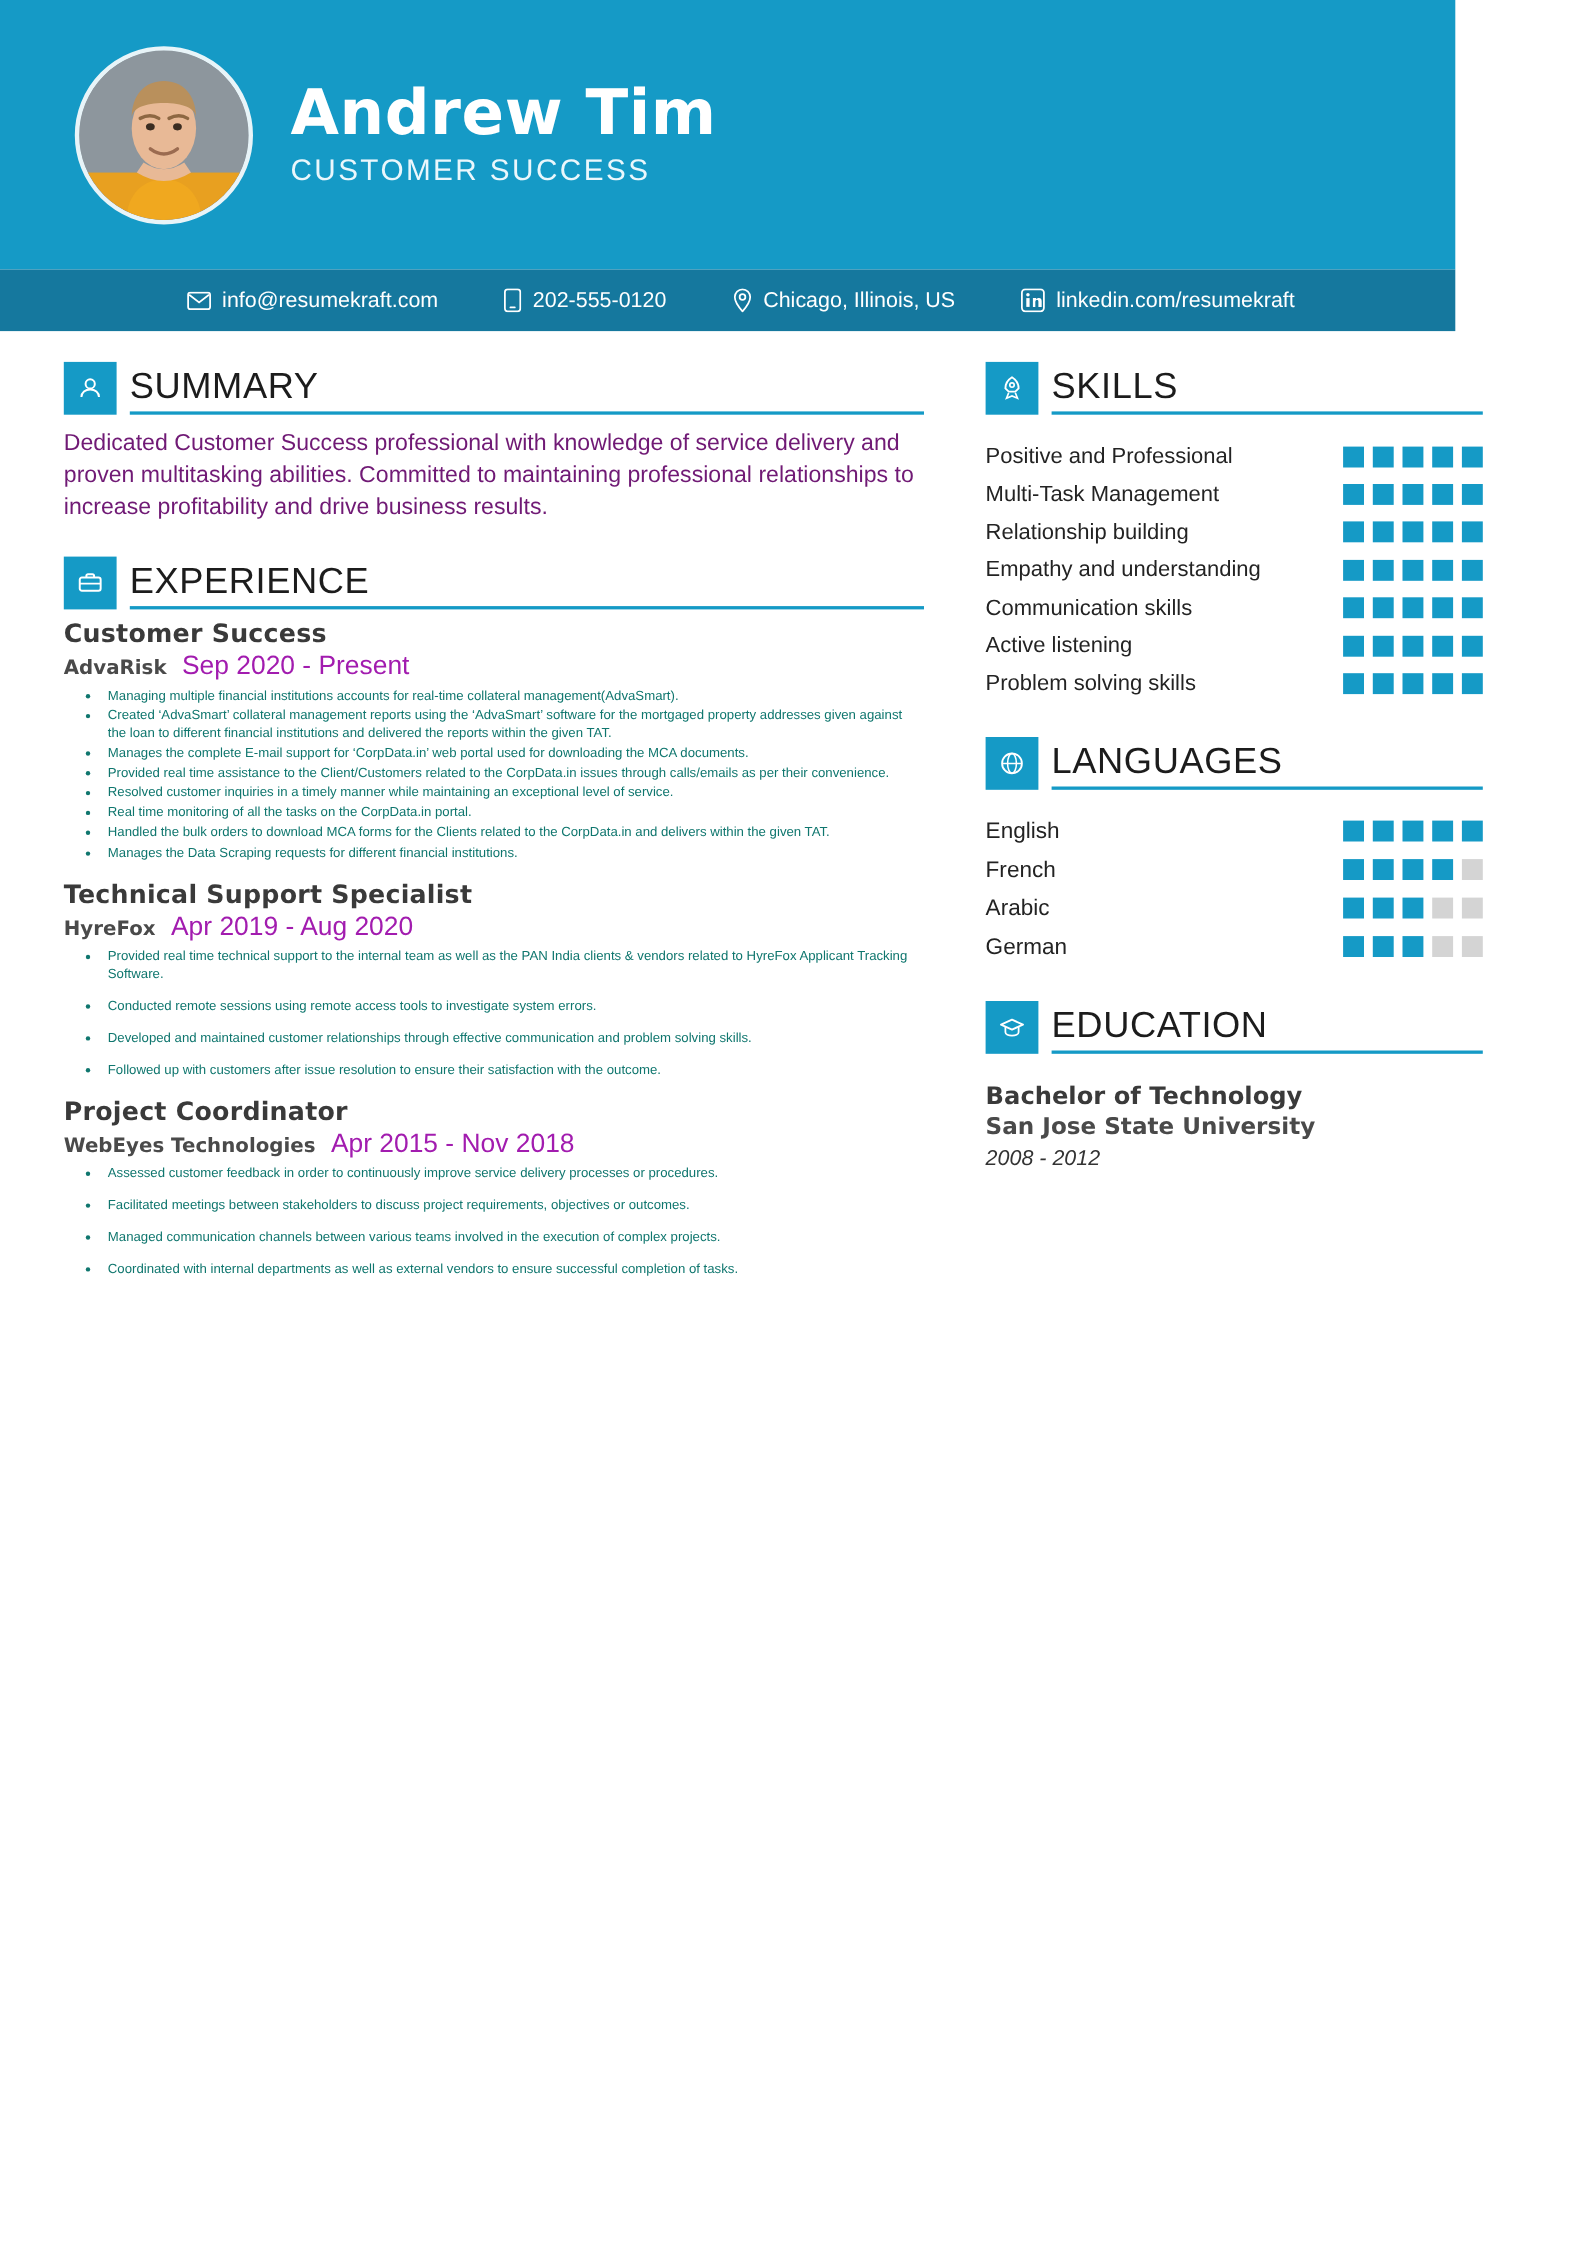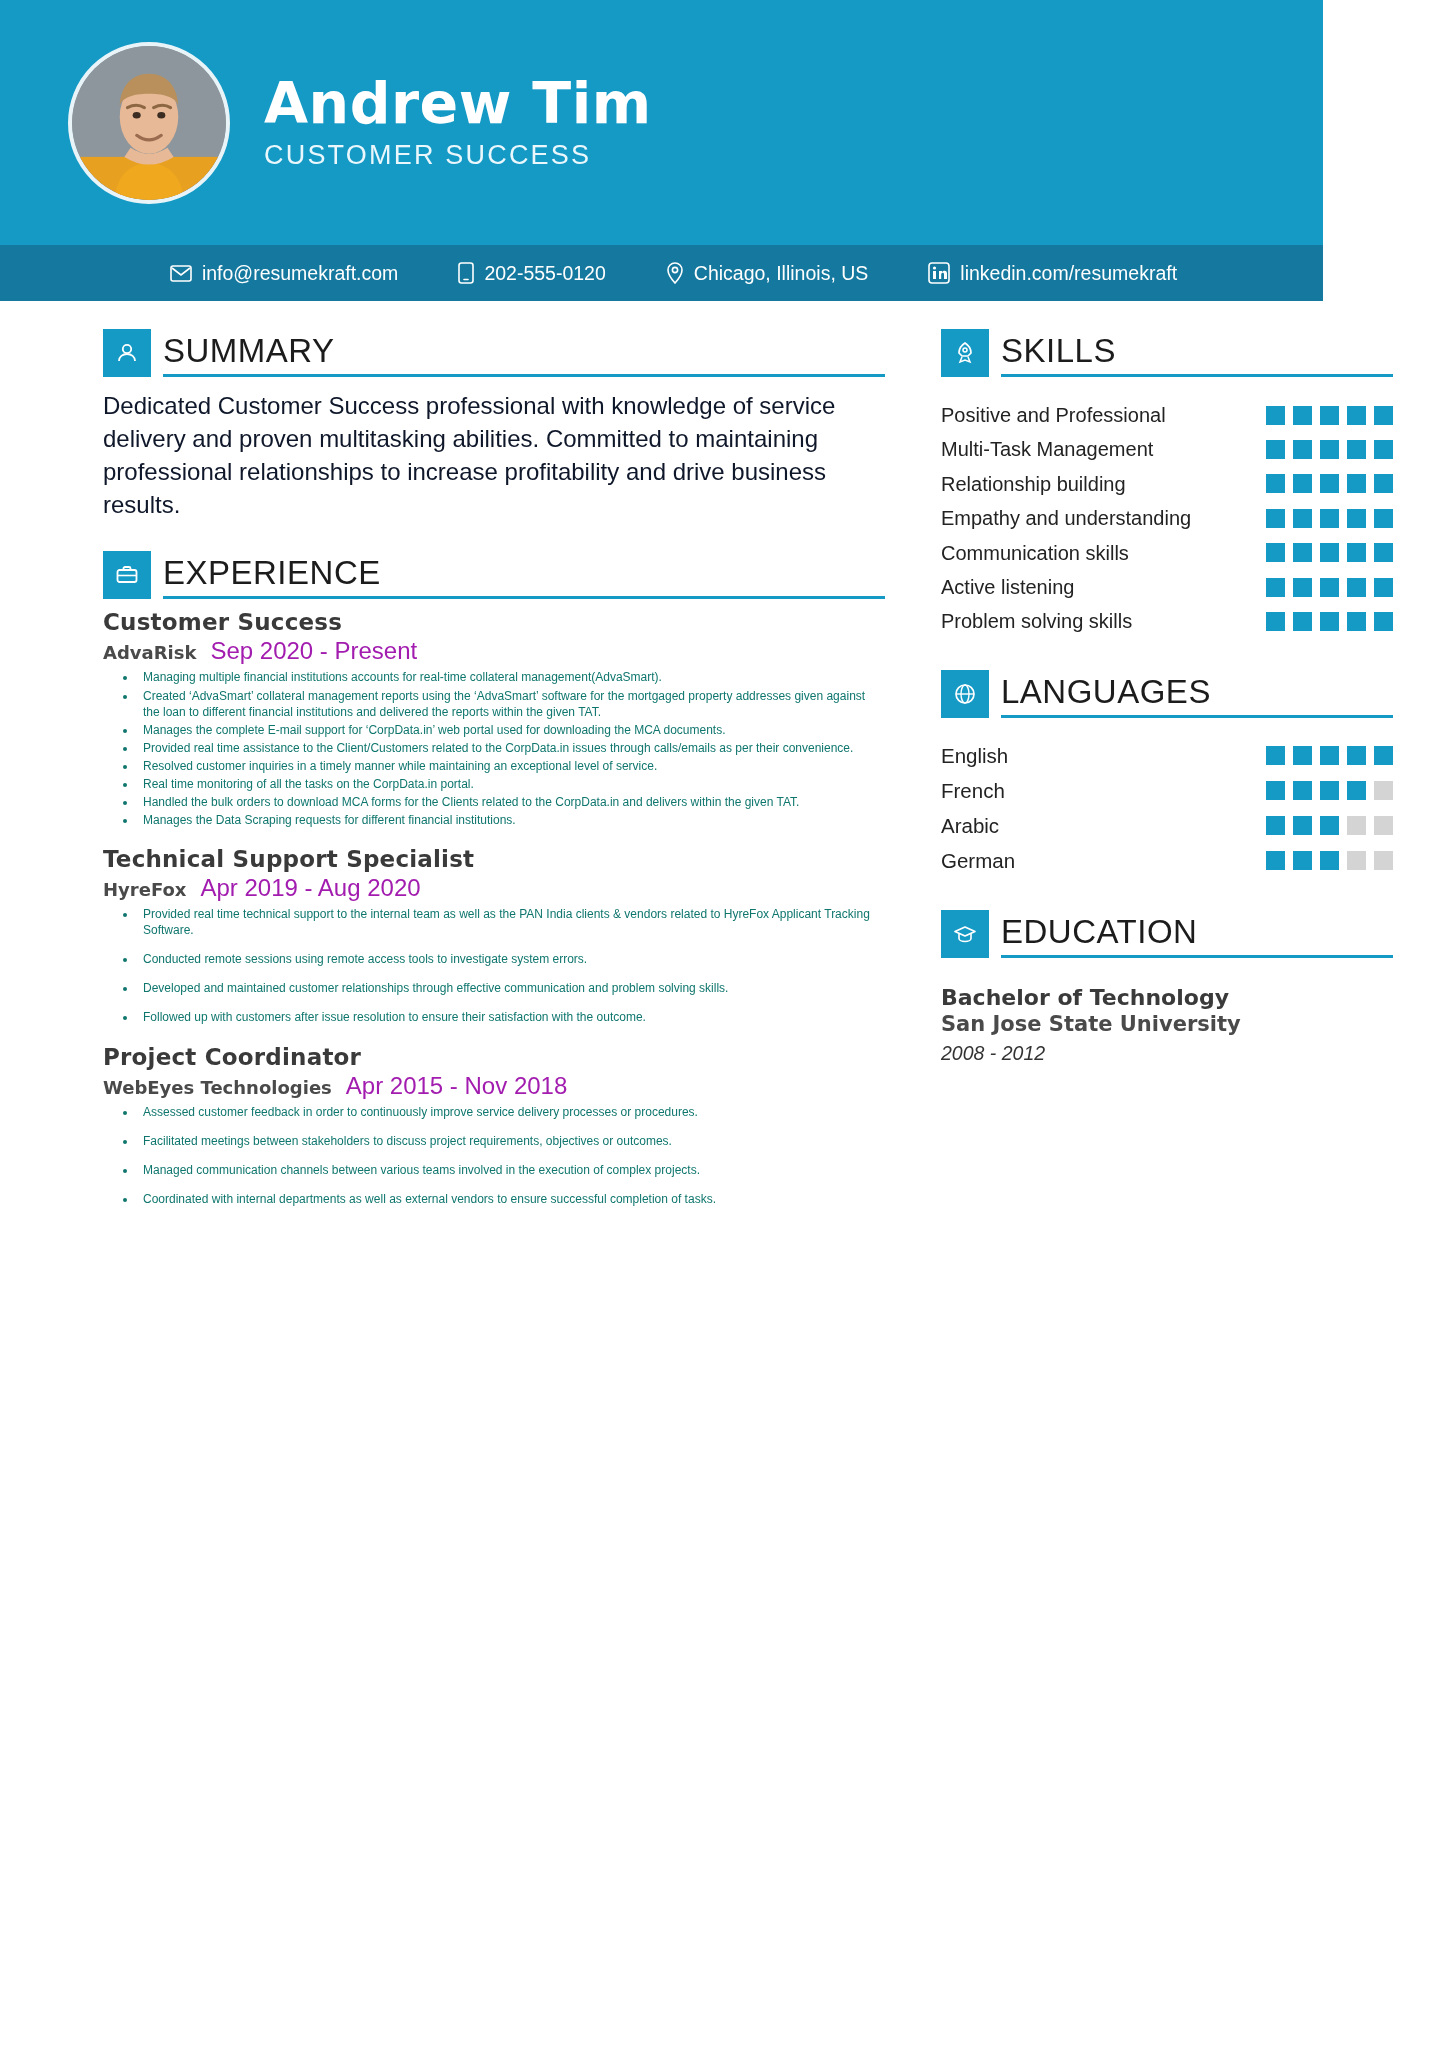--- a/index.html
+++ b/index.html
@@ -68,21 +68,21 @@
   }
   .contact-item { display: flex; align-items: center; gap: 10px; white-space: nowrap; margin-left: 24px; }
   .contact-item svg { display: block; }
 
   
   .body {
     display: flex;
     padding: 28px 58px 0 58px;
     gap: 0;
   }
-  .left { width: 820px; flex: none; padding-right: 38px; margin-left: 45px; }
+  .left { width: 820px; flex: none; padding-right: 38px; }
   .right { width: 470px; flex: none; padding-left: 18px; }
 
   
   .sec-head {
     display: flex;
     align-items: stretch;
     margin-bottom: 10px;
   }
   .sec-icon {
     width: 48px; height: 48px;
@@ -102,23 +102,23 @@
     letter-spacing: 0.5px;
     color: #1c1c1c;
     line-height: 1;
     padding-bottom: 7px;
     font-family: "Liberation Sans", sans-serif;
   }
   .sec-rule { height: 3px; background: #159ac6; width: 100%; }
 
   
   .summary-text {
-    font-size: 24px;
+    font-size: 21px;
     line-height: 1.38;
-    color: #0f172a;
+    color: #701a75;
     margin: 12px 0 30px 0;
   }
 
   
   .exp-block { margin-bottom: 18px; }
   .exp-title {
     font-size: 23px;
     font-weight: bold;
     color: #3a3a3a;
     letter-spacing: 0.2px;

